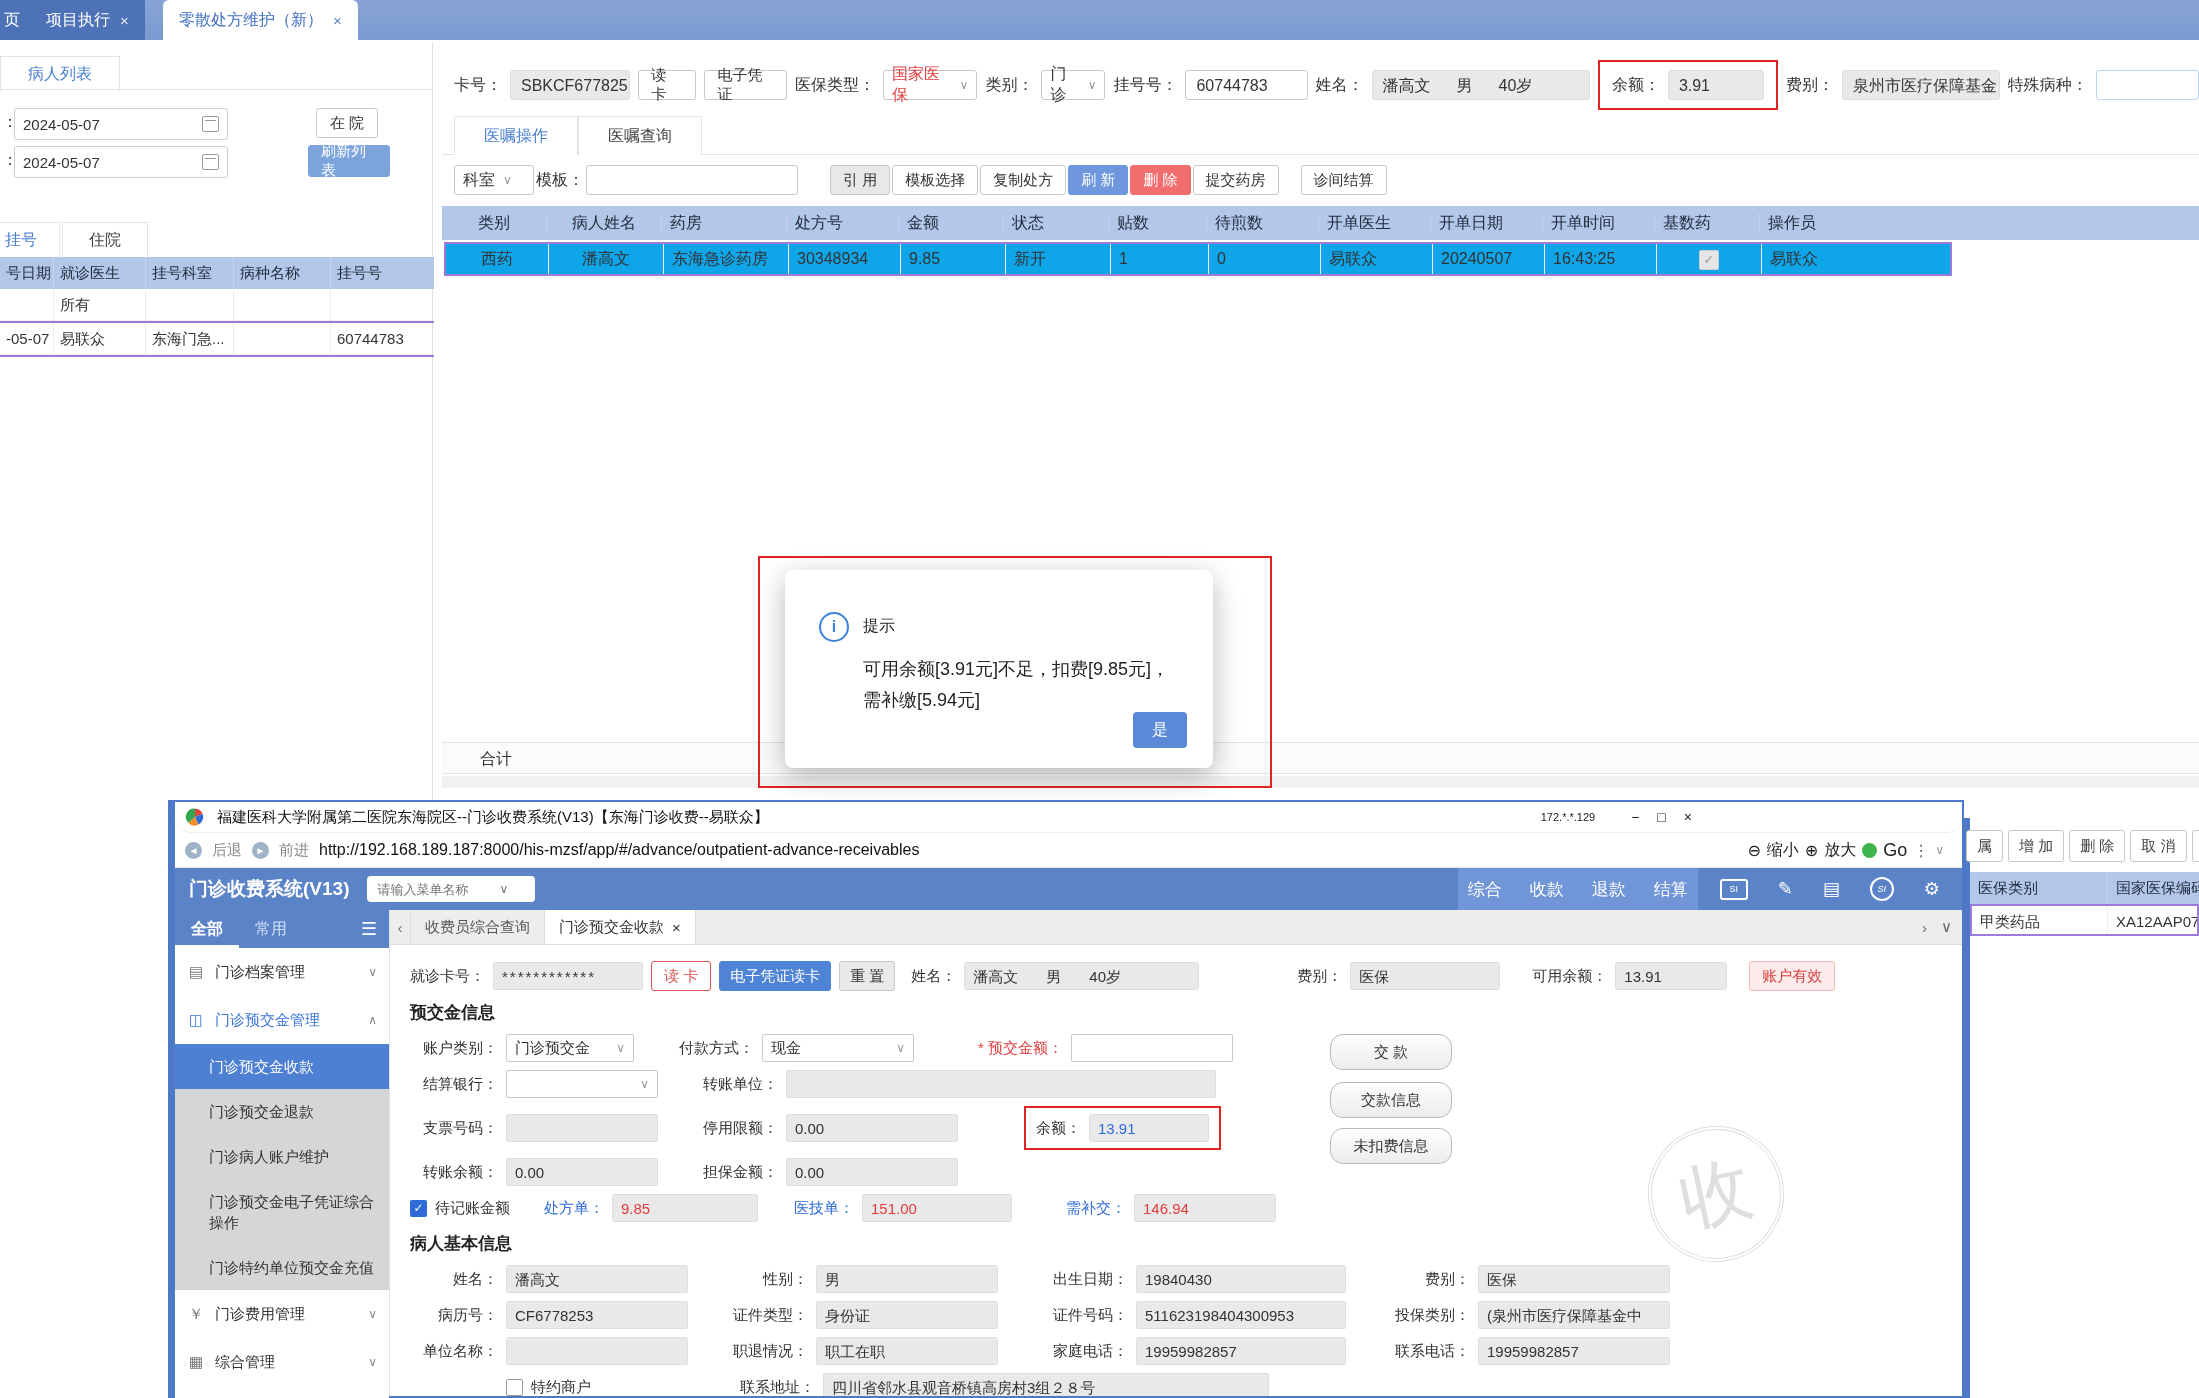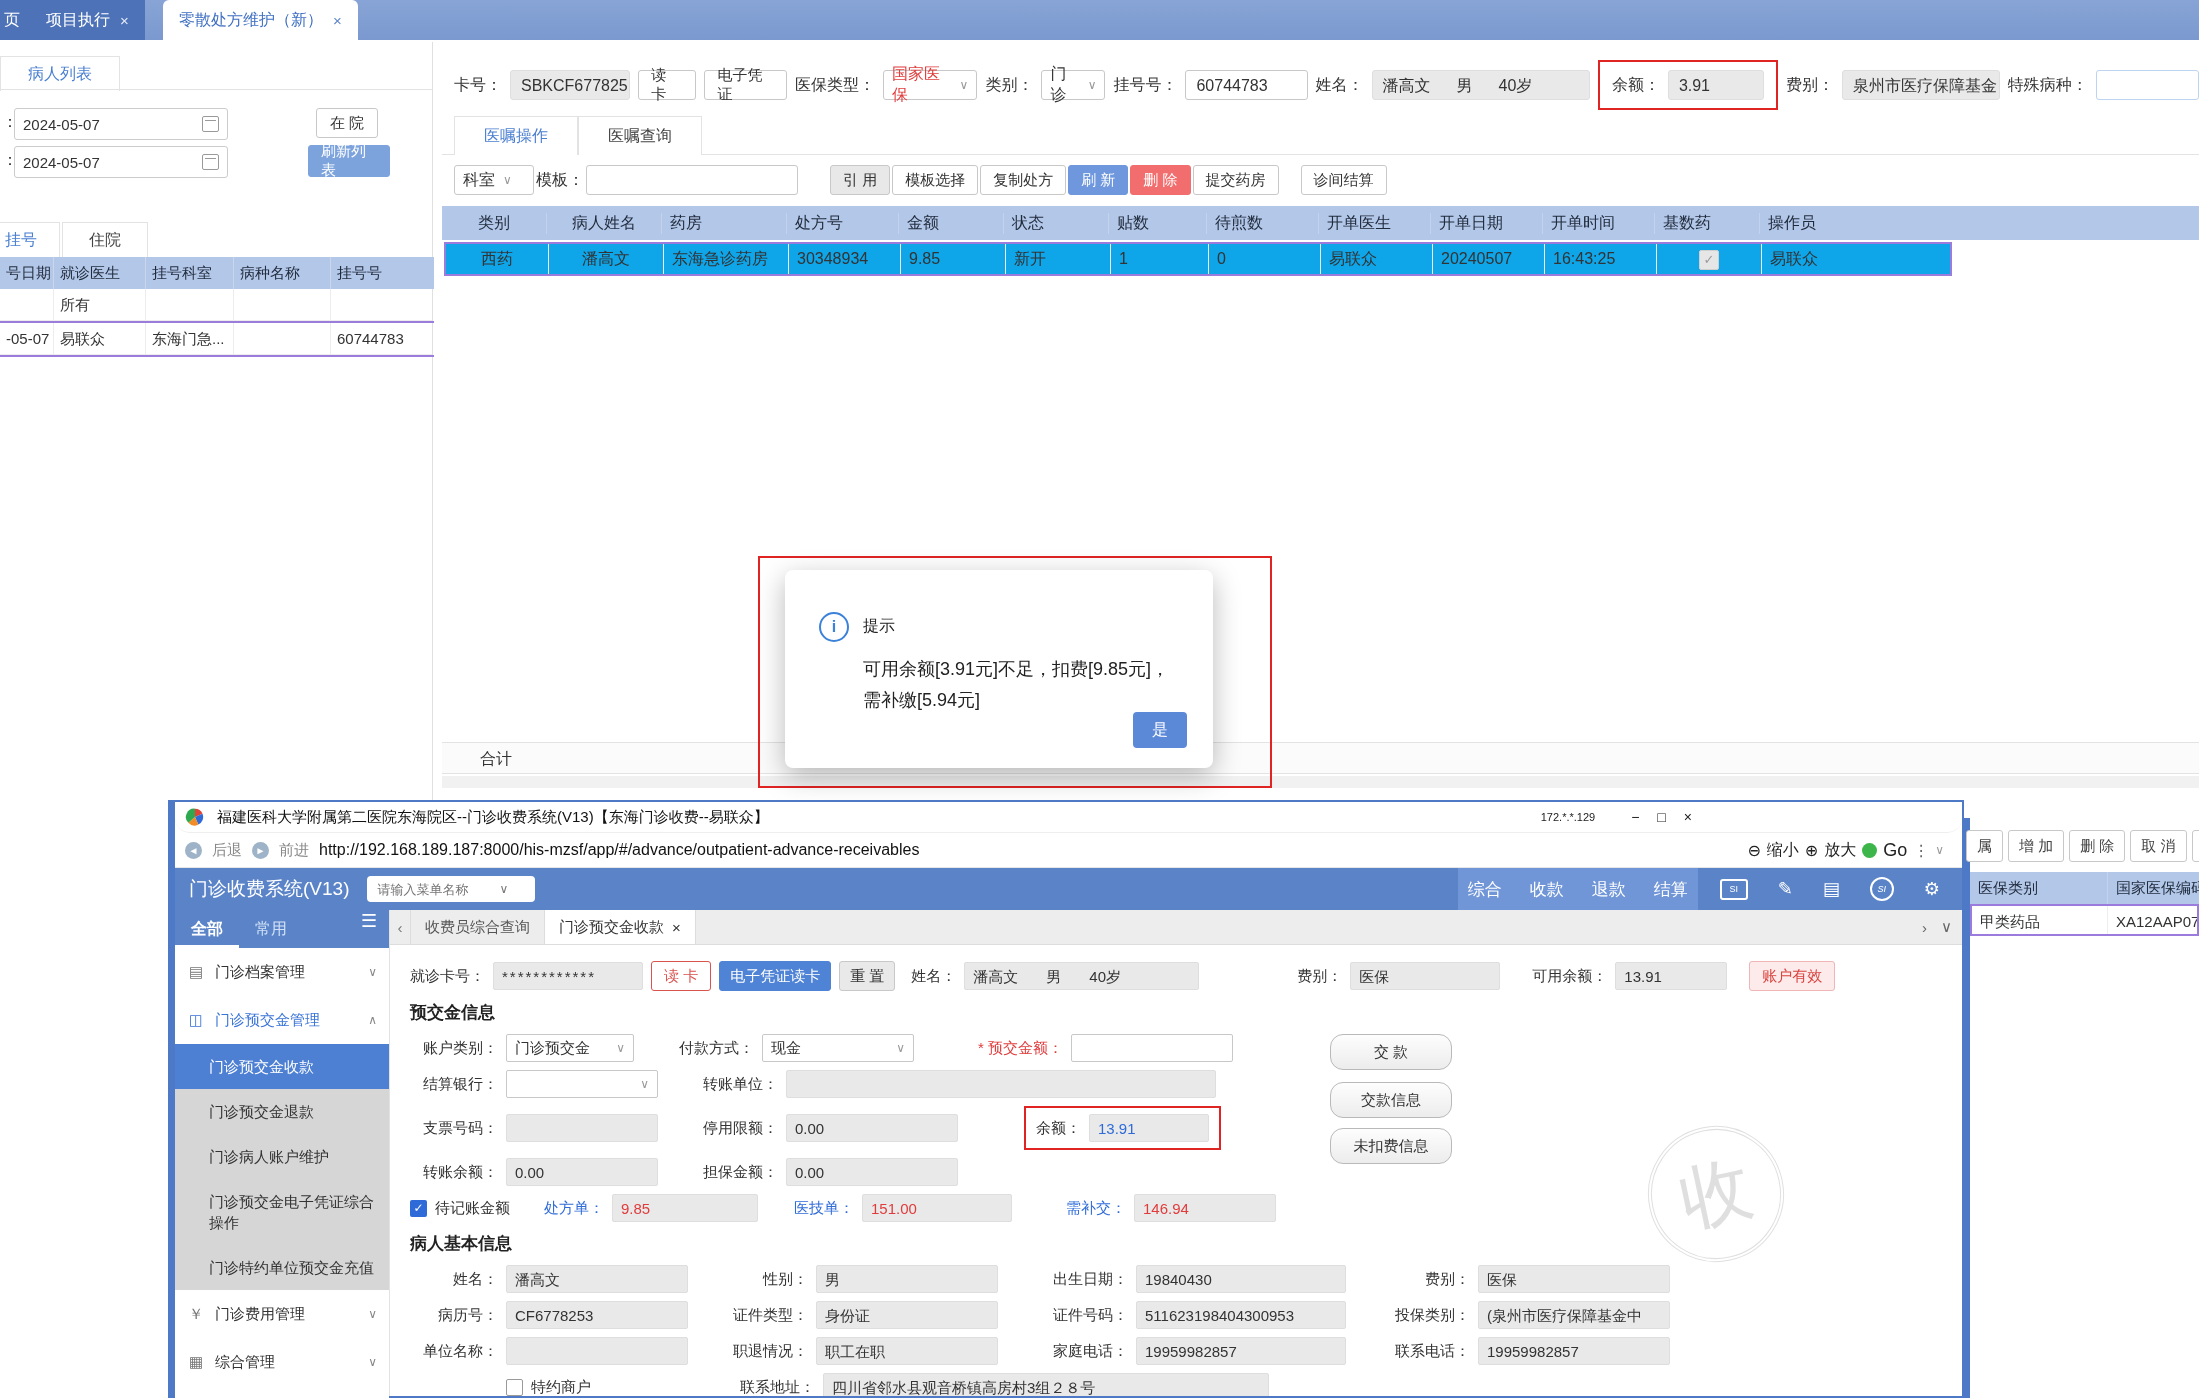--- a/index.html
+++ b/index.html
@@ -62,30 +62,30 @@
   
   .bwin{left:168px;top:800px;width:1796px;height:598px;background:#fff;border:2px solid #4d79c7;border-left-width:7px;box-sizing:border-box;display:flex;flex-direction:column;}
   .btitle{height:30px;display:flex;align-items:center;gap:12px;padding:0 10px;border-bottom:1px solid #eee;font-size:15px;color:#111;border-radius:15px;}
   .wctl{display:flex;gap:18px;color:#222;font-size:14px;margin-left:24px;margin-right:260px;}
   .bbrowser{height:34px;display:flex;align-items:center;gap:10px;padding:0 10px;border-bottom:1px solid #e6e6e6;font-size:15px;color:#888;}
   .navcirc{display:inline-flex;width:17px;height:17px;border-radius:50%;background:#9fb3c8;color:#fff;font-size:10px;align-items:center;justify-content:center;}
   .url{color:#111;font-size:16px;flex:1;white-space:nowrap;overflow:hidden;}
   .zoomctl{display:flex;align-items:center;gap:6px;color:#222;font-size:16px;margin-right:8px;}
   .godot{width:15px;height:15px;border-radius:50%;background:#3cb54a;display:inline-block;}
   .bheader{height:42px;background:#5b84c8;display:flex;align-items:center;padding-left:14px;color:#fff;}
-  .apptitle{font-size:19px;font-weight:normal;}
+  .apptitle{font-size:19px;font-weight:bold;}
   .menusearch{margin-left:18px;width:168px;height:26px;background:#fff;border-radius:4px;display:flex;align-items:center;padding:0 8px;box-sizing:border-box;}
   .menusearch input{border:none;outline:none;width:120px;font-size:13px;color:#333;background:transparent;font-family:inherit;}
   .hmenu{margin-left:auto;height:42px;background:#7096d8;display:flex;align-items:center;padding:0 10px;gap:28px;font-size:17px;}
   .hicons{display:flex;align-items:center;gap:30px;padding:0 22px;font-size:18px;}
   .sicard{width:24px;height:17px;border:2px solid #fff;border-radius:3px;font-size:9px;display:flex;align-items:center;justify-content:center;}
   .sicirc{width:20px;height:20px;border:2px solid #fff;border-radius:50%;font-size:9px;font-style:italic;display:flex;align-items:center;justify-content:center;}
   .bbody{flex:1;display:flex;min-height:0;}
   .sidebar{width:214px;display:flex;flex-direction:column;border-right:1px solid #e2e2e2;}
-  .sbtabs{height:38px;background:#5b84c8;display:flex;align-items:flex-start;color:#cfe0f7;font-size:16px;}
+  .sbtabs{height:38px;background:#5b84c8;display:flex;align-items:center;color:#cfe0f7;font-size:16px;}
   .sbtab{padding:0 16px;height:38px;display:flex;align-items:center;}
   .sbtab.active{color:#fff;font-weight:bold;box-shadow:inset 0 -3px 0 #fff;}
   .sbham{margin-left:auto;padding-right:12px;color:#fff;font-size:18px;}
   .sbitem{display:flex;align-items:center;gap:10px;padding:0 12px;min-height:48px;font-size:15px;color:#333;background:#fff;}
   .sbitem .sic{color:#777;font-size:15px;width:18px;text-align:center;}
   .sbitem .sexp{margin-left:auto;color:#888;font-size:12px;}
   .sbitem.open{color:#3a74d8;}
   .sbitem.open .sic{color:#3a74d8;}
   .submenu{background:#d6d6d6;}
   .subitem{padding:12px 10px 12px 34px;font-size:15px;color:#333;line-height:21px;}

